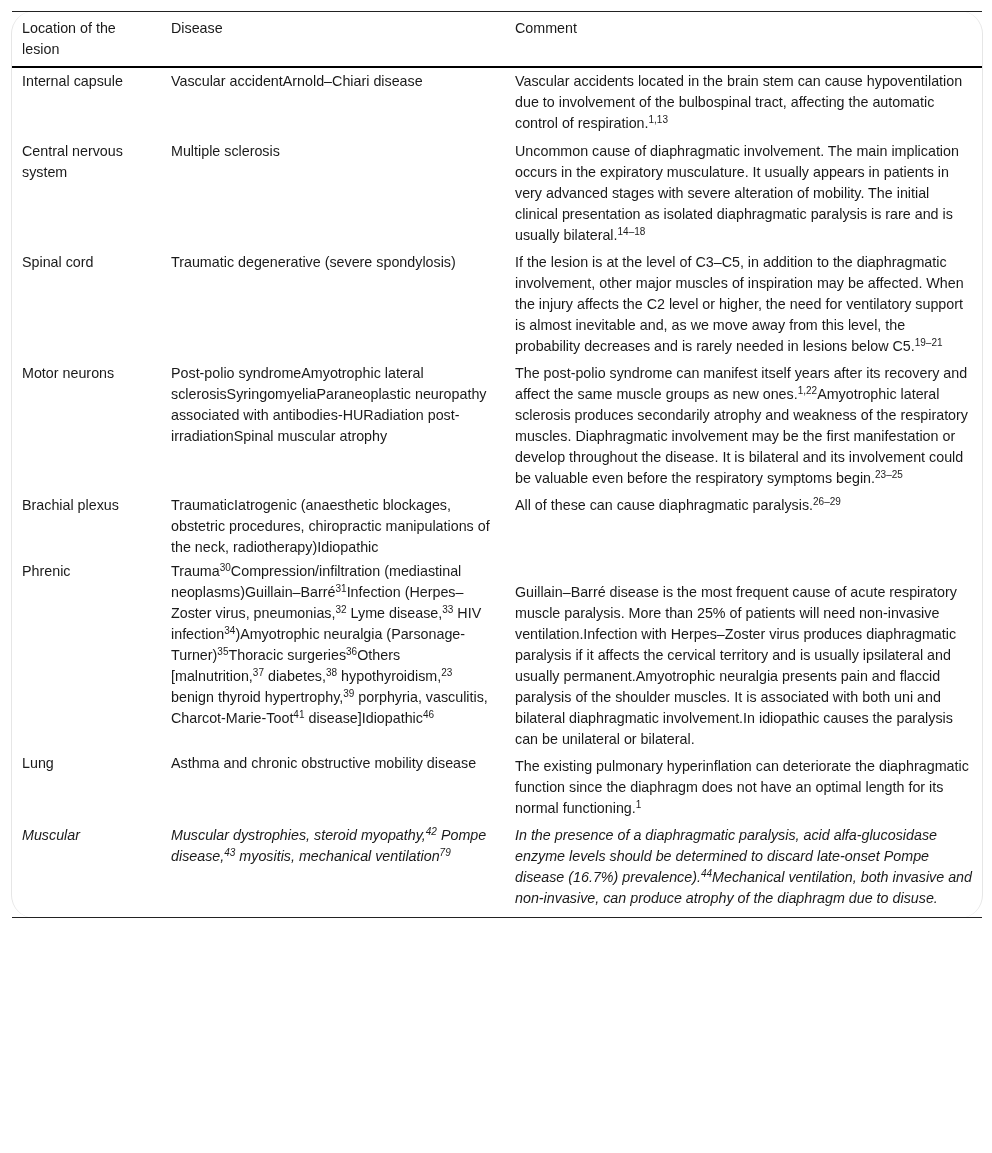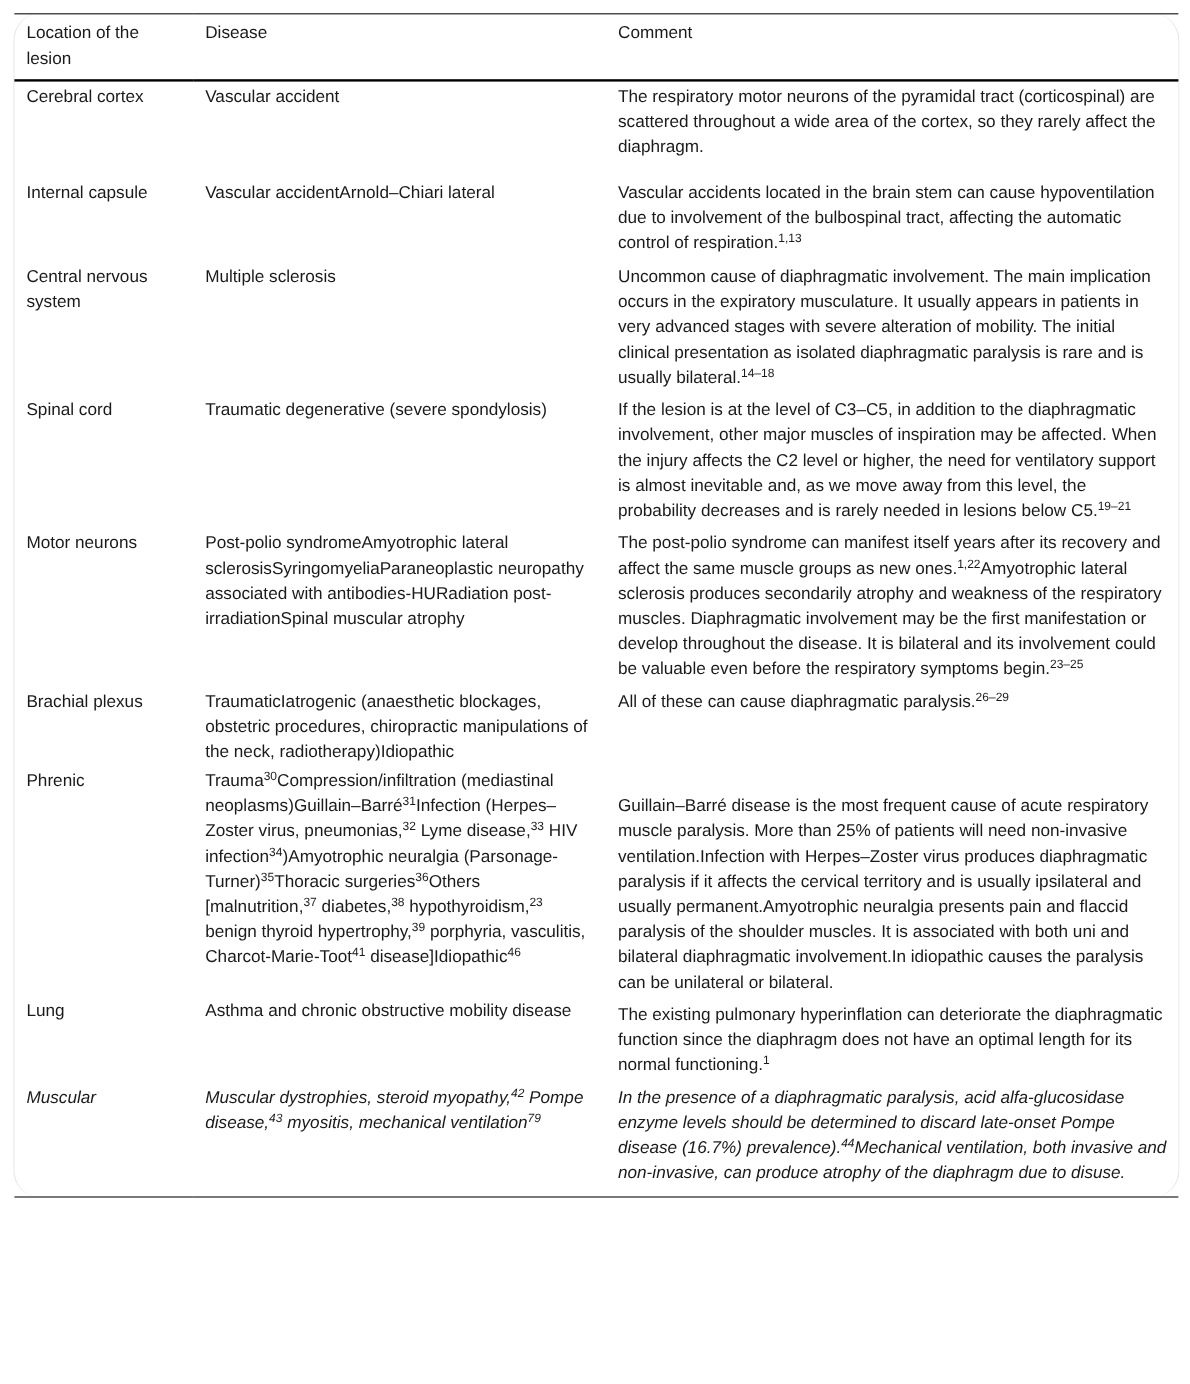--- a/index.html
+++ b/index.html
@@ -33,28 +33,23 @@
 <div class="wrap">
   <table>
     <thead>
       <tr>
         <th class="c1">Location of the lesion</th>
         <th class="c2">Disease</th>
         <th class="c3">Comment</th>
       </tr>
     </thead>
     <tbody id="tbody">
-      <tr class="r0">
-        <td class="c1">Cerebral cortex</td>
-        <td class="c2">Vascular accident</td>
-        <td class="c3">The respiratory motor neurons of the pyramidal tract (corticospinal) are scattered throughout a wide area of the cortex, so they rarely affect the diaphragm.</td>
-      </tr>
       <tr class="r1">
         <td class="c1">Internal capsule</td>
-        <td class="c2">Vascular accidentArnold–Chiari lateral</td>
+        <td class="c2">Vascular accidentArnold–Chiari disease</td>
         <td class="c3">Vascular accidents located in the brain stem can cause hypoventilation due to involvement of the bulbospinal tract, affecting the automatic control of respiration.<sup>1,13</sup></td>
       </tr>
       <tr class="r2">
         <td class="c1">Central nervous system</td>
         <td class="c2">Multiple sclerosis</td>
         <td class="c3">Uncommon cause of diaphragmatic involvement. The main implication occurs in the expiratory musculature. It usually appears in patients in very advanced stages with severe alteration of mobility. The initial clinical presentation as isolated diaphragmatic paralysis is rare and is usually bilateral.<sup>14–18</sup></td>
       </tr>
       <tr class="r3">
         <td class="c1">Spinal cord</td>
         <td class="c2">Traumatic degenerative (severe spondylosis)</td>

